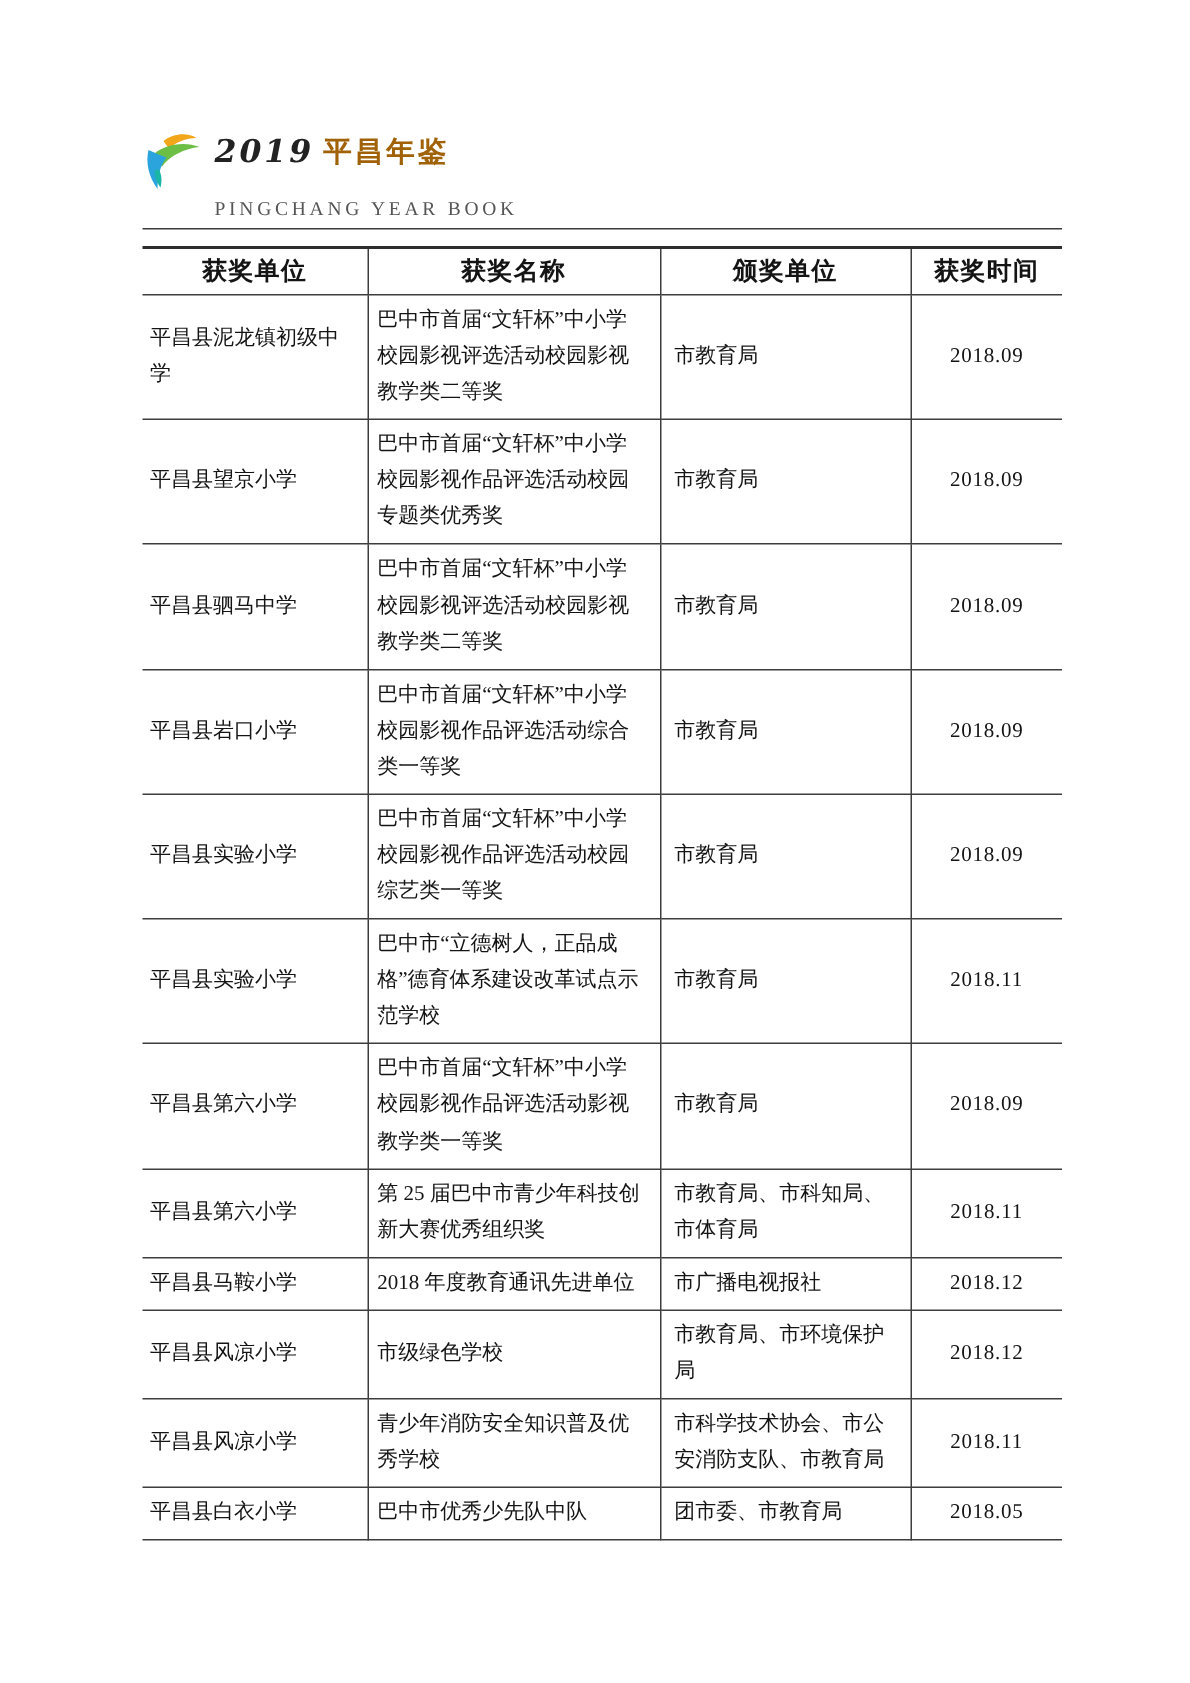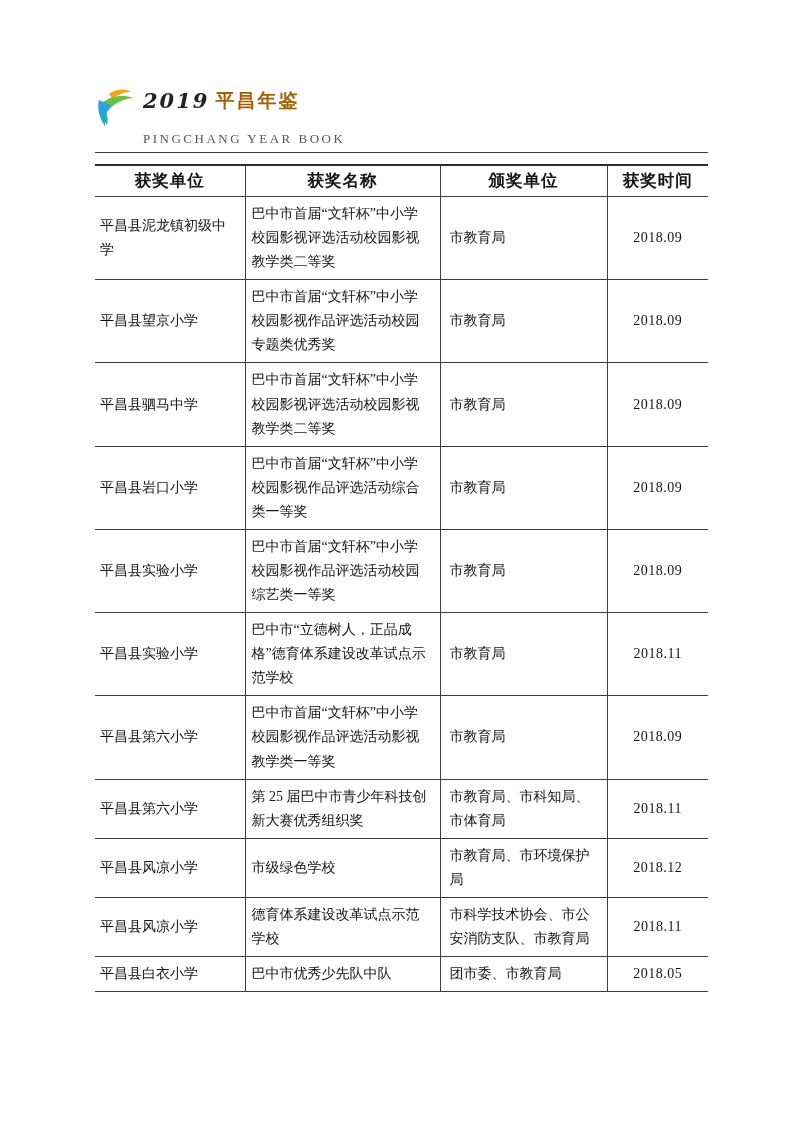--- a/index.html
+++ b/index.html
@@ -142,28 +142,34 @@
           <td>市教育局</td>
           <td>2018.09</td>
         </tr>
         <tr>
           <td>平昌县第六小学</td>
           <td>第 25 届巴中市青少年科技创新大赛优秀组织奖</td>
           <td>市教育局、市科知局、市体育局</td>
           <td>2018.11</td>
         </tr>
         <tr>
+          <td>平昌县马鞍小学</td>
+          <td>2018 年度教育通讯先进单位</td>
+          <td>市广播电视报社</td>
+          <td>2018.12</td>
+        </tr>
+        <tr>
           <td>平昌县风凉小学</td>
           <td>市级绿色学校</td>
           <td>市教育局、市环境保护局</td>
           <td>2018.12</td>
         </tr>
         <tr>
           <td>平昌县风凉小学</td>
-          <td>德育体系建设改革试点示范学校</td>
+          <td>青少年消防安全知识普及优秀学校</td>
           <td>市科学技术协会、市公安消防支队、市教育局</td>
           <td>2018.11</td>
         </tr>
         <tr>
           <td>平昌县白衣小学</td>
           <td>巴中市优秀少先队中队</td>
           <td>团市委、市教育局</td>
           <td>2018.05</td>
         </tr>
       </tbody>

